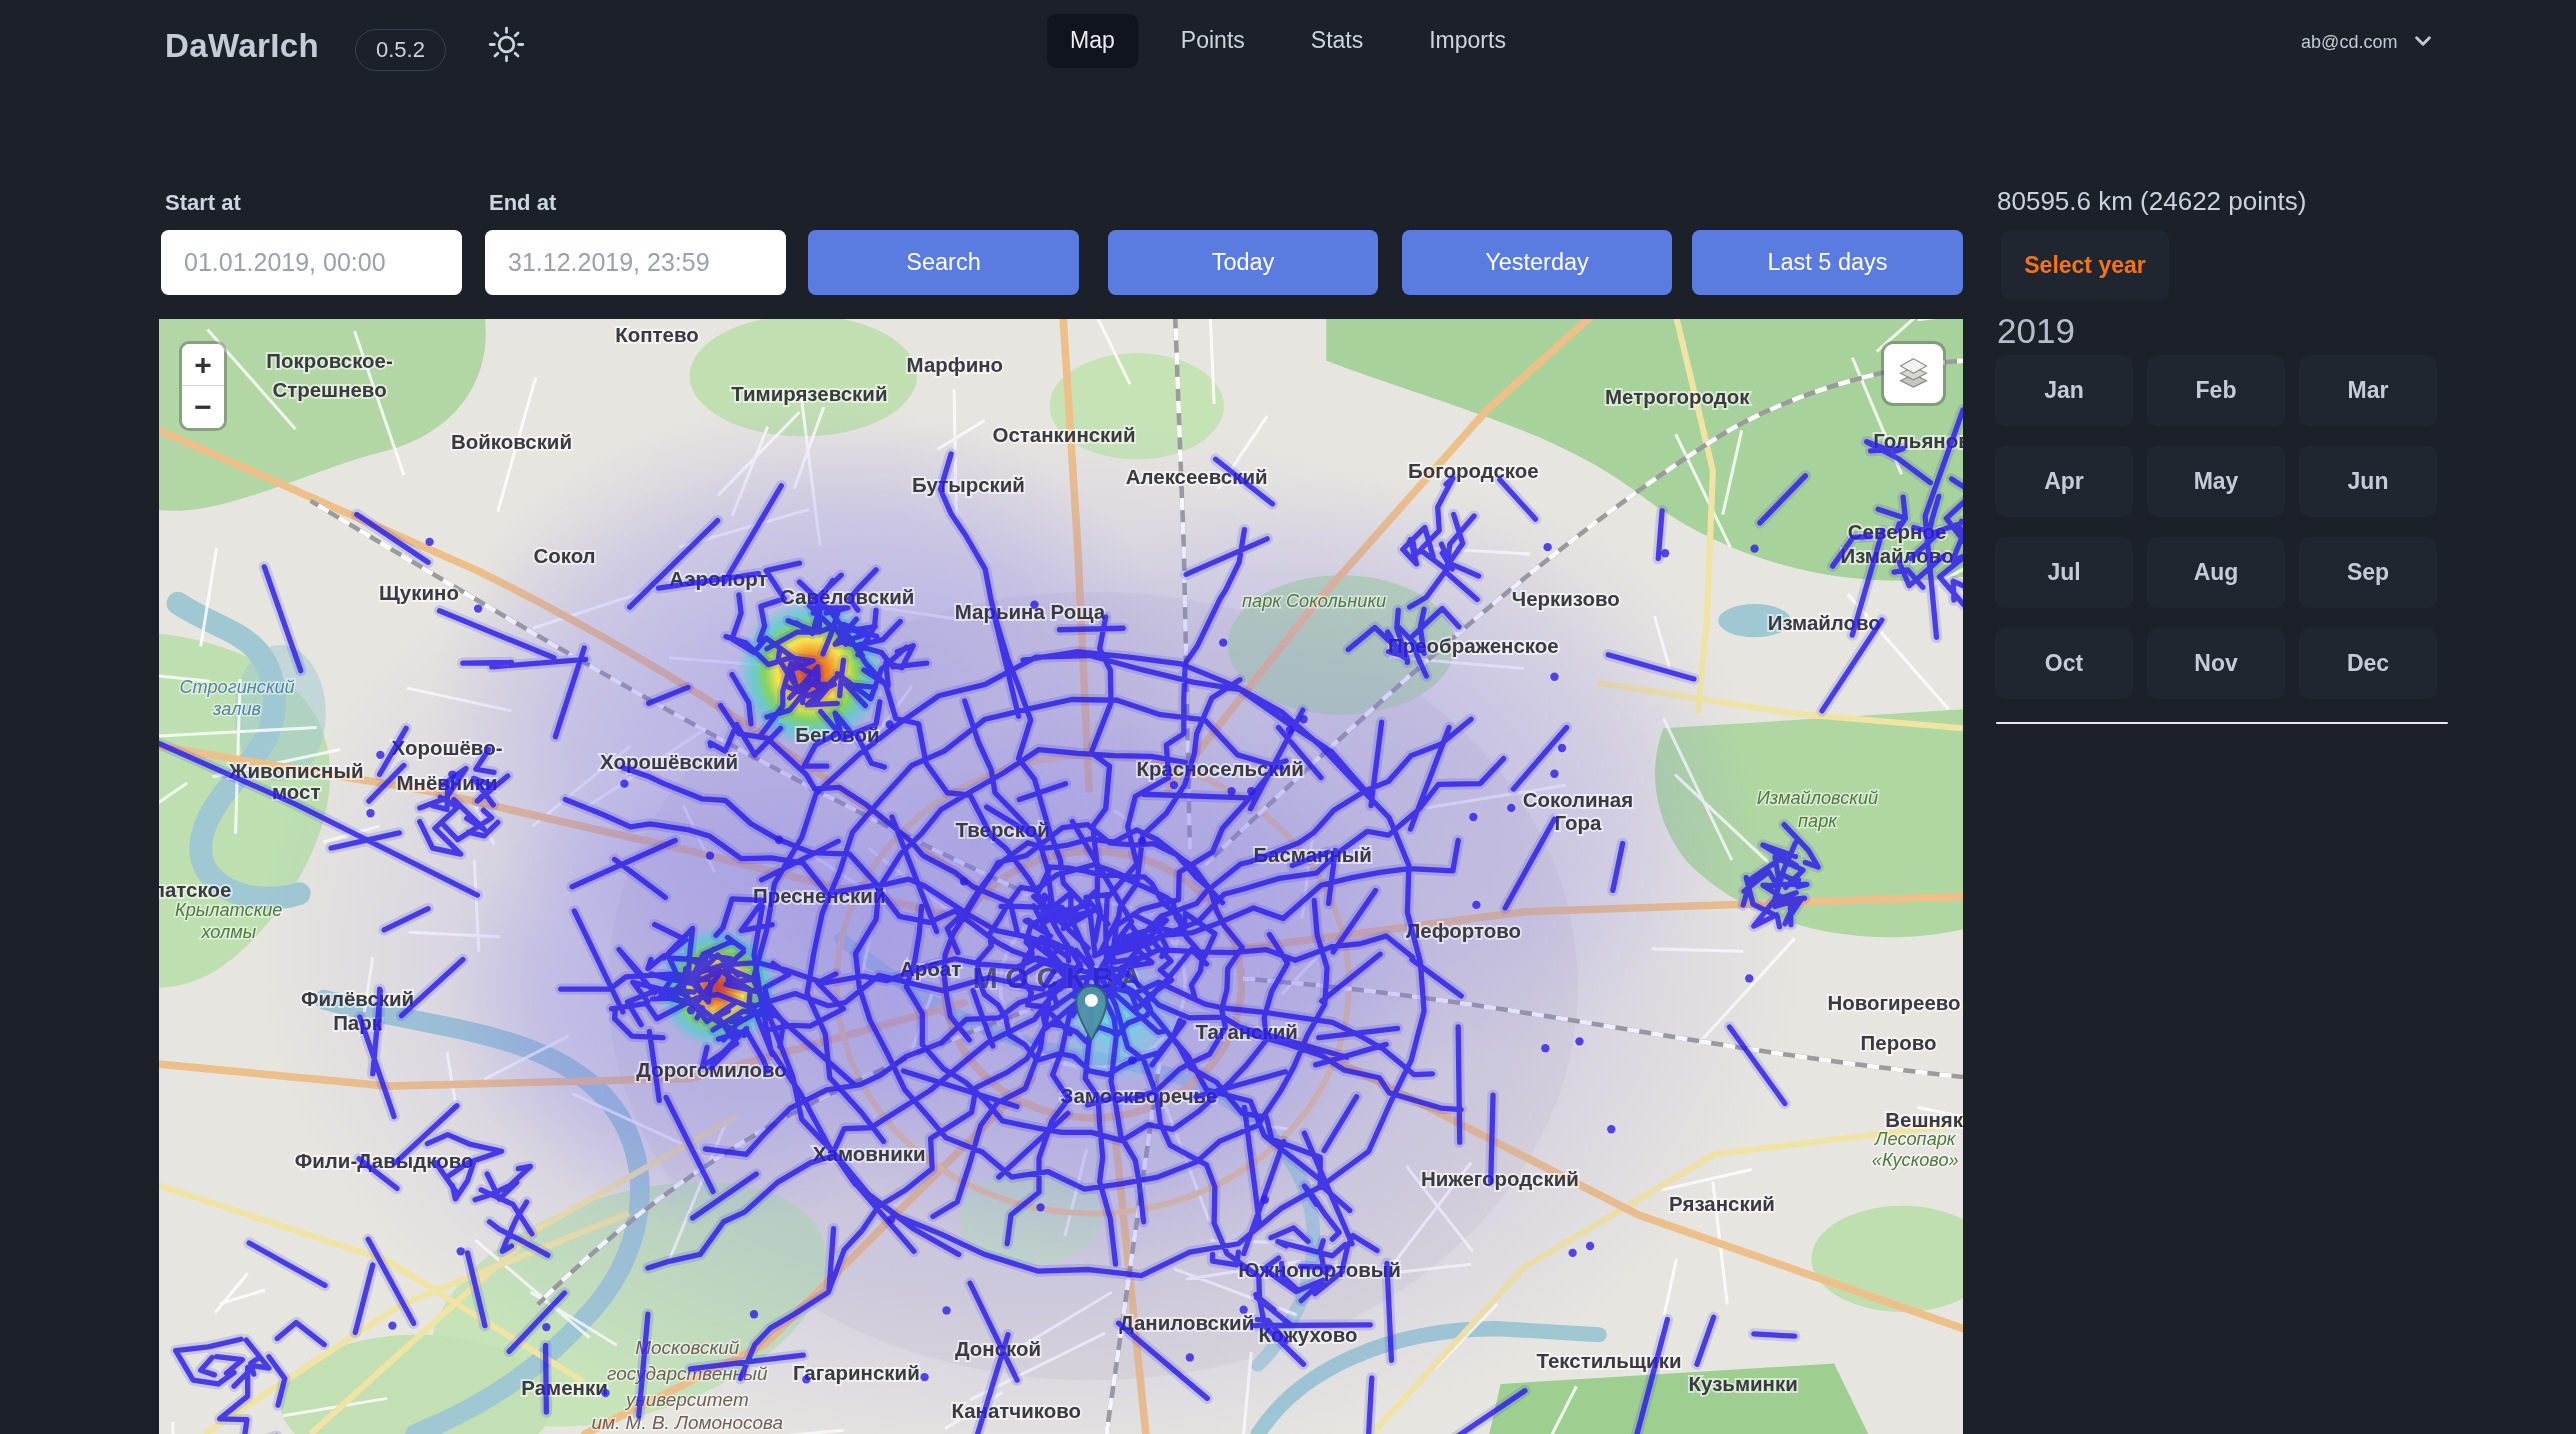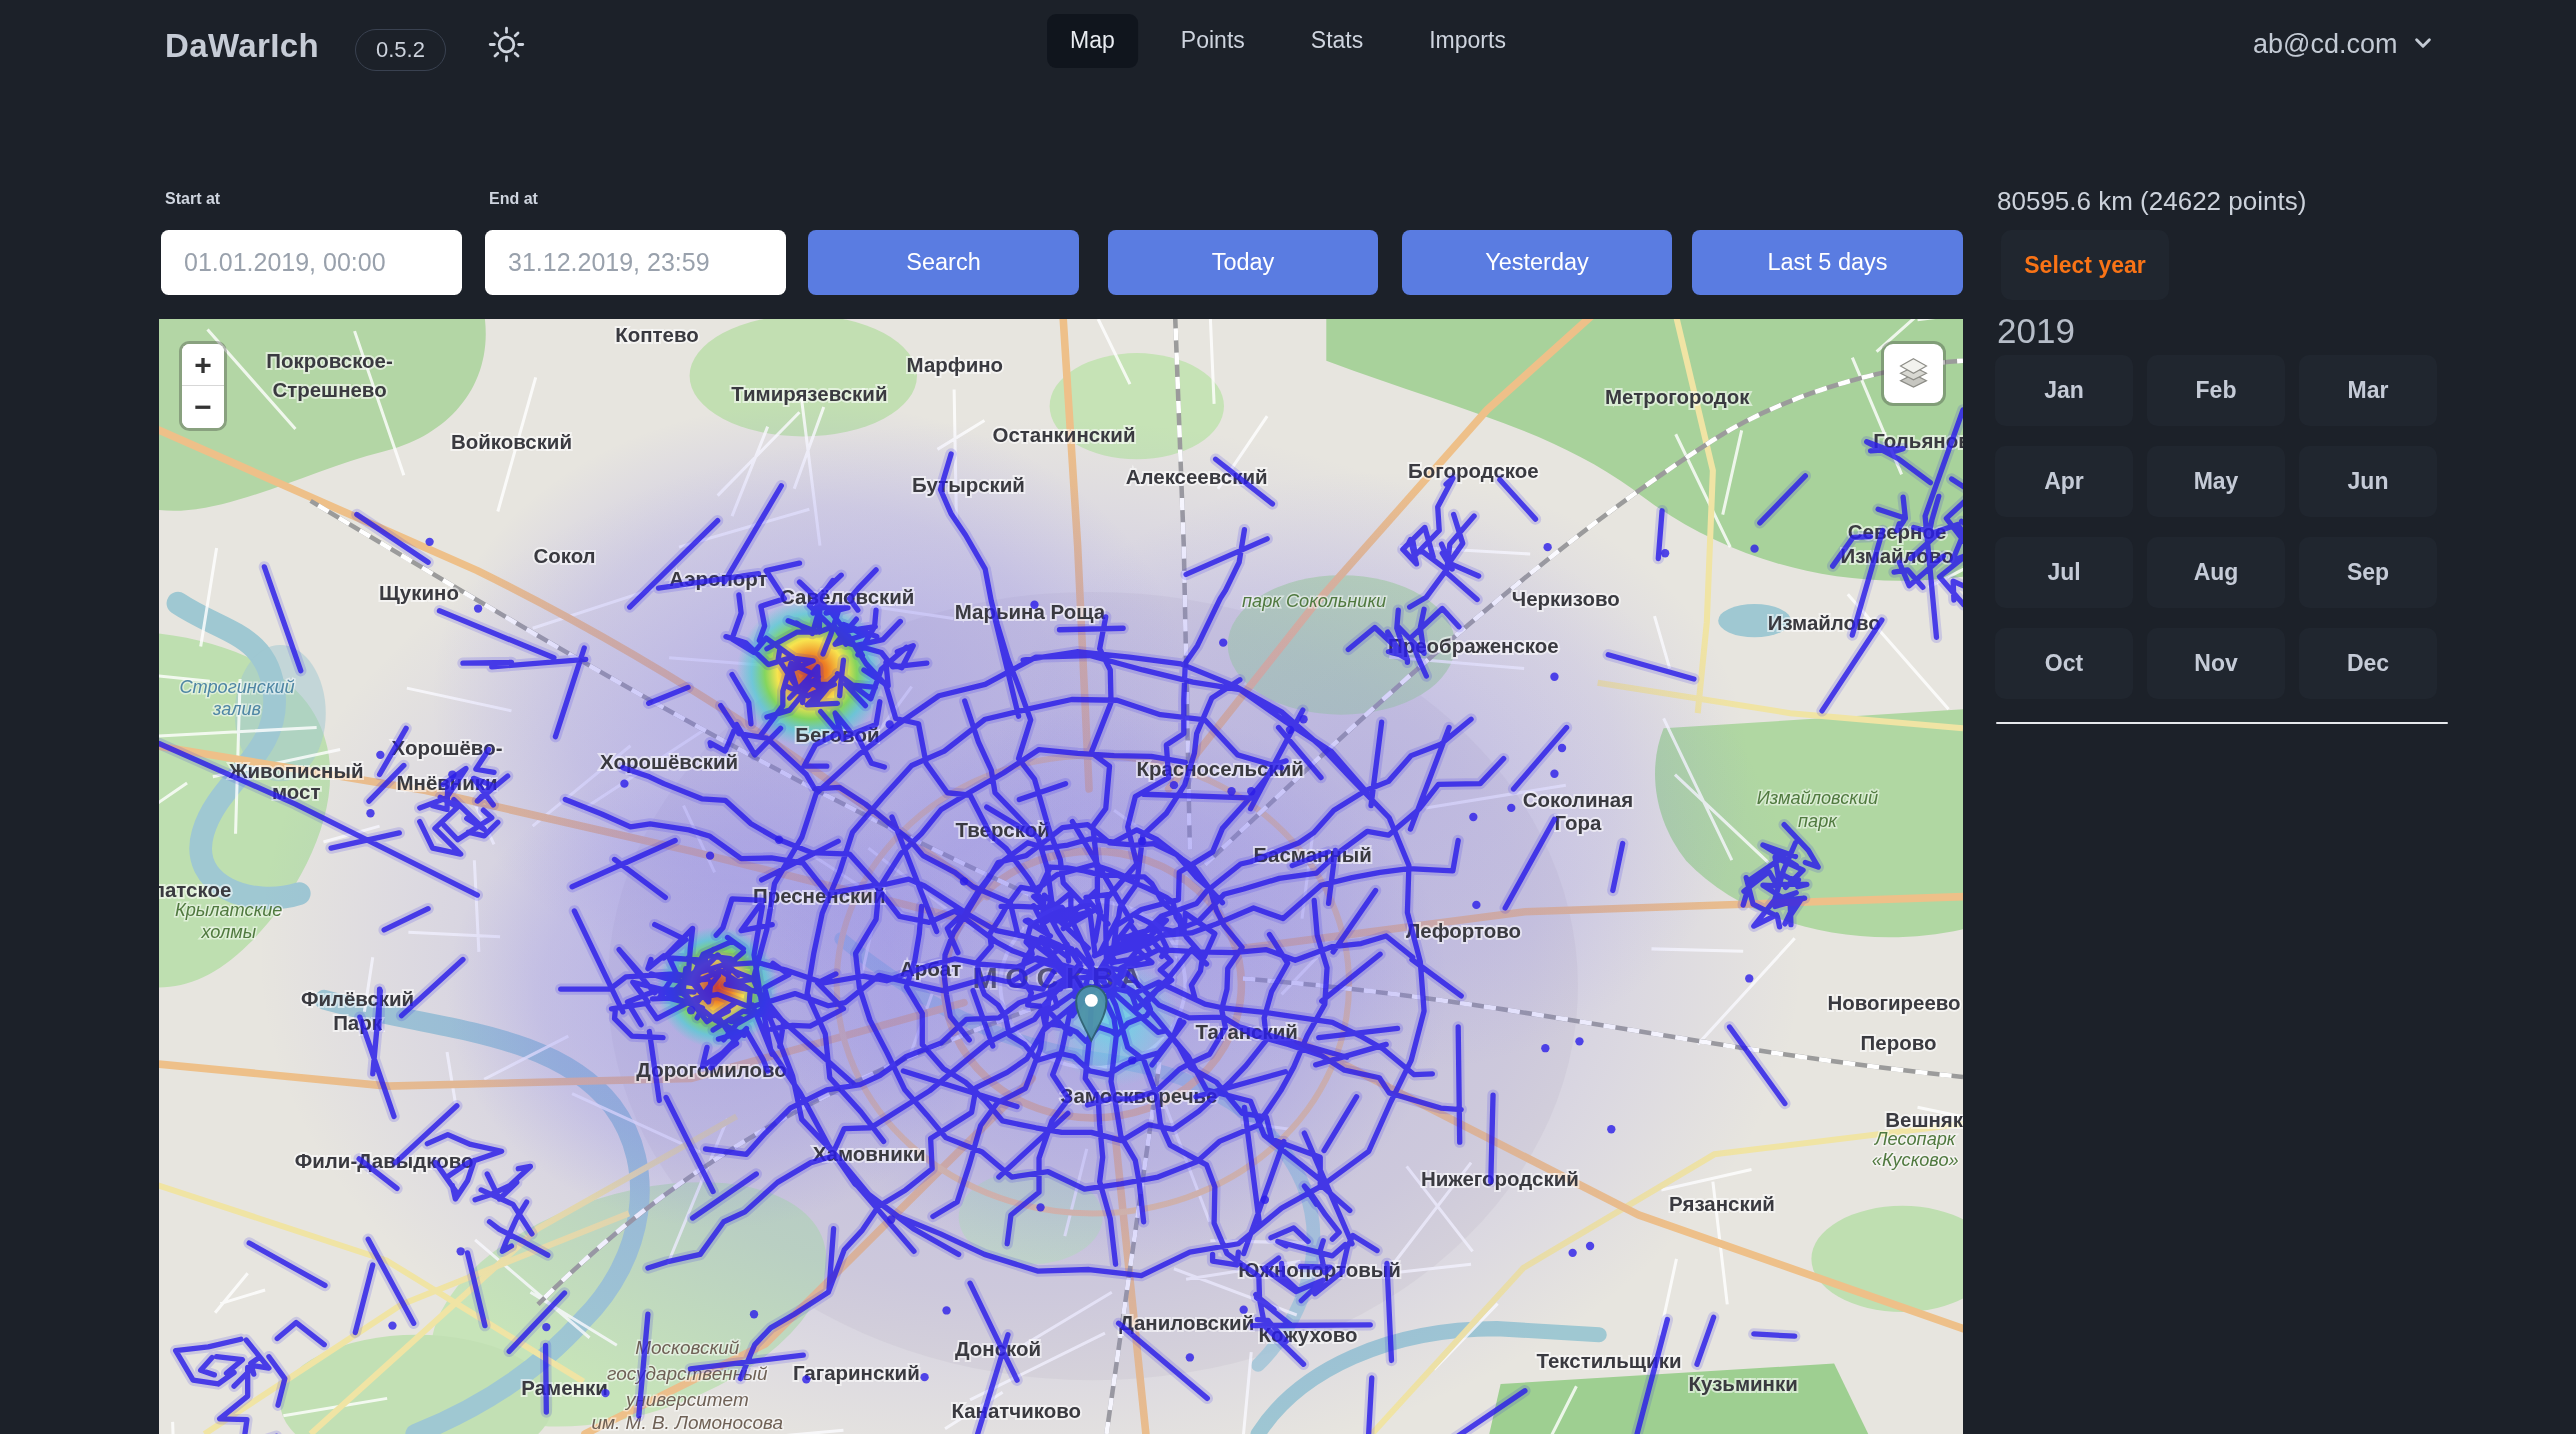--- a/index.html
+++ b/index.html
@@ -11,24 +11,24 @@
   .logo { position:absolute; left:165px; top:27px; font-size:33px; font-weight:700; color:#c6ccd6; letter-spacing:0.4px; }
   .version-badge { position:absolute; left:355px; top:29px; padding:6.8px 20px; border:1.5px solid #394150;
                    border-radius:757px; font-size:22px; color:#ccd2dc; }
   .theme-toggle { position:absolute; left:487px; top:26px; width:39px; height:39px; display:flex;
                   align-items:center; justify-content:center; cursor:pointer; }
   .tabs { position:absolute; left:50%; top:13.6px; transform:translateX(-50%); display:flex; gap:20px; align-items:center; }
   .tab { font-size:23px; color:#ced4de; padding:13.6px 23px; border:none; background:transparent;
          border-radius:9px; font-family:inherit; cursor:pointer; }
   .tab.active { background:#10151d; color:#e8ebf0; }
   .user-menu { position:absolute; right:141px; top:29px; display:flex; align-items:center; gap:13.6px; cursor:pointer; }
-  .user-email { font-size:27px; color:#c3cad4; }
-
-  
-  .field-label { position:absolute; font-size:16px; font-weight:700; color:#cfd5df; }
+  .user-email { font-size:18px; color:#c3cad4; }
+
+  
+  .field-label { position:absolute; font-size:22px; font-weight:700; color:#cfd5df; }
   .lbl-start { left:165px; top:190px; }
   .lbl-end   { left:489px; top:190px; }
   .date-input { position:absolute; top:230px; width:301px; height:65px; background:#ffffff; border:none;
                 border-radius:7.6px; font-size:25px; color:#99a1ac; padding:16px 23px; font-family:inherit; }
   .inp-start { left:161px; }
   .inp-end   { left:485px; }
   .btn-blue { position:absolute; top:230px; height:65px; background:#5a7ce1; color:#ffffff; border:none;
               border-radius:8px; font-size:23.5px; font-family:inherit; cursor:pointer; }
   .btn-search { left:808px; width:271px; }
   .btn-today  { left:1108px; width:270px; }

